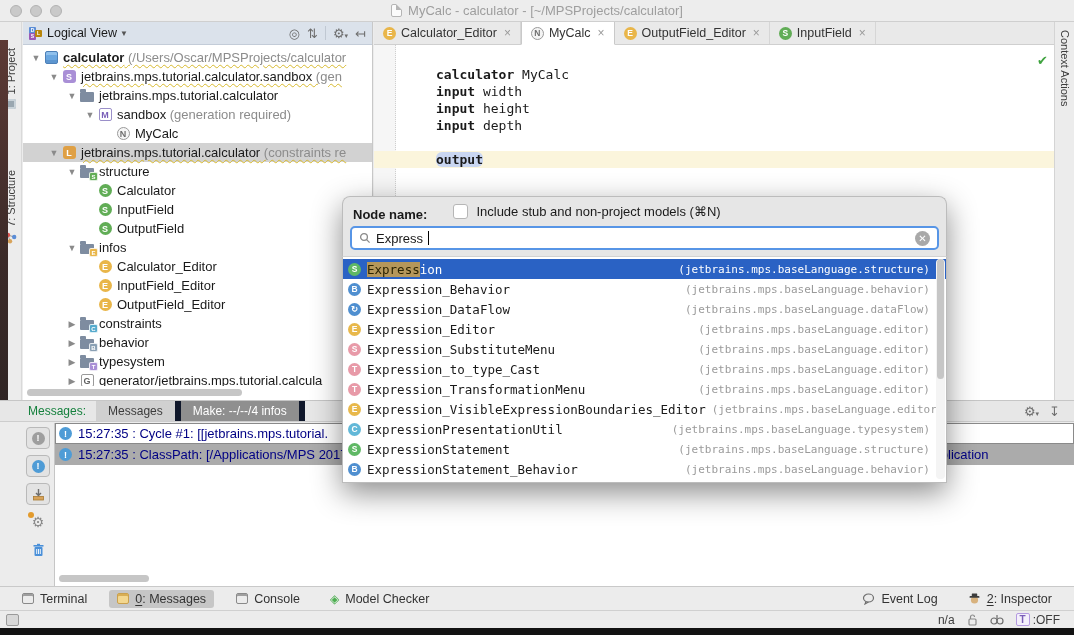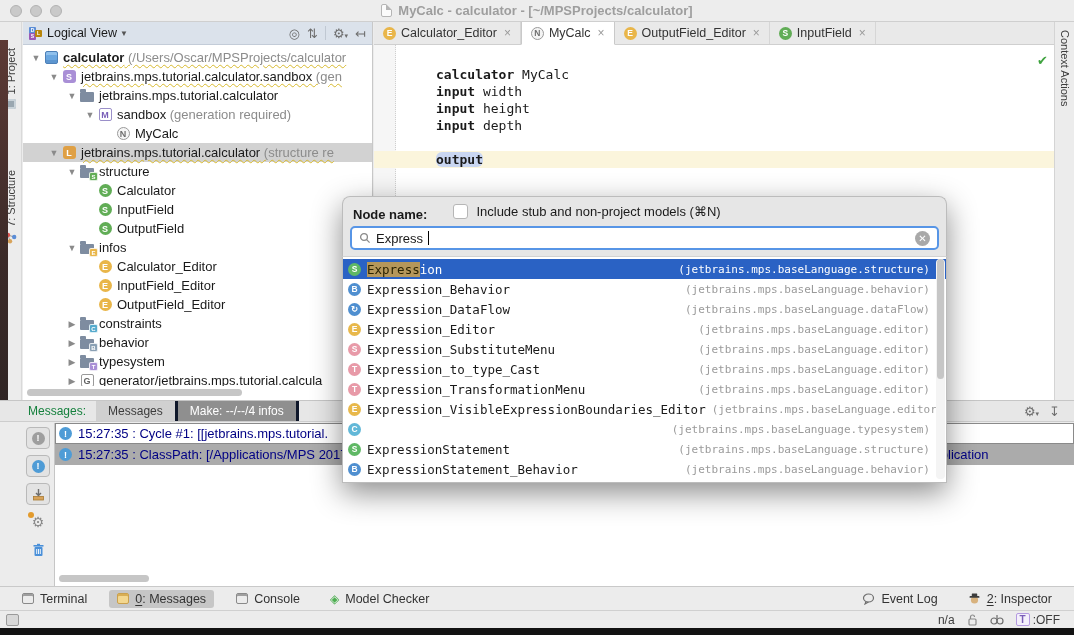--- a/index.html
+++ b/index.html
@@ -2,21 +2,21 @@
 <html><head>
 <meta charset="utf-8">
 <style>
   html,body{margin:0;padding:0;background:#444;}
   *{box-sizing:border-box;}
   .screen{position:relative;width:1074px;height:635px;background:#ececec;overflow:hidden;
           font-family:"Liberation Sans",sans-serif;color:#1a1a1a;}
 
   
   .titlebar{position:absolute;left:0;top:0;width:1074px;height:22px;background:#ededed;
-            border-bottom:1px solid #cfcfcf;display:flex;align-items:center;font-weight:bold;}
+            border-bottom:1px solid #cfcfcf;display:flex;align-items:center;}
   .traffic{display:flex;gap:8px;margin-left:10px;}
   .traffic span{width:12px;height:12px;border-radius:50%;background:#c9c9c9;border:1px solid #b2b2b2;}
   .title-center{position:absolute;left:0;right:0;text-align:center;font-size:13px;color:#9e9e9e;
                 display:flex;justify-content:center;align-items:center;gap:6px;}
   .doc-ico{width:11px;height:13px;border:1px solid #b5b5b5;border-radius:2px;background:#fbfbfb;position:relative;}
   .doc-ico:after{content:"";position:absolute;right:-1px;top:-1px;border:3px solid #ededed;border-left-color:#b5b5b5;border-bottom-color:#b5b5b5;}
 
   
   .left-edge{position:absolute;left:0;top:40px;width:8px;height:546px;
              background:linear-gradient(#5d3a35,#3a2a28 40%,#242020);}
@@ -72,21 +72,21 @@
   .code-line{padding-left:62px;height:17px;white-space:pre;}
   .code-line.current{background:#fbf5dc;}
   .kw{font-weight:bold;}
   .kw-sel{background:#c9d6f1;border-radius:6px;}
   .editor-check{position:absolute;right:6px;top:8px;color:#3fa33f;font-size:13px;}
 
   
   .messages-panel{position:absolute;left:0;top:400px;width:1074px;height:186px;background:#ececec;border-top:1px solid #c6c6c6;}
   .mp-header{height:21px;background:#e7e7e7;border-bottom:1px solid #cdcdcd;display:flex;align-items:stretch;font-size:12px;padding-left:28px;}
   .mp-label{align-self:center;color:#15803d;margin-right:10px;}
-  .mp-tab{display:flex;align-items:center;padding:0 12px;background:#d0d0d0;border-right:3px solid #0f172a;color:#3c3c3c;}
+  .mp-tab{display:flex;align-items:center;padding:0 12px;background:#d0d0d0;border-right:6px solid #0f172a;color:#3c3c3c;}
   .mp-tab.selected{background:#8f8f8f;color:#fff;}
   .mp-hicons{margin-left:auto;display:flex;align-items:center;gap:10px;margin-right:14px;color:#6e6e6e;font-size:13px;}
   .mp-toolbar{position:absolute;left:22px;top:26px;width:32px;display:flex;flex-direction:column;align-items:center;gap:6px;}
   .tbtn{width:24px;height:22px;border:1px solid #b9b9b9;border-radius:4px;background:#e3e3e3;display:flex;align-items:center;justify-content:center;}
   .tbtn.noborder{border:none;background:none;}
   .info-circ{width:13px;height:13px;border-radius:50%;background:#4f9cd6;color:#fff;font-size:9px;font-weight:bold;display:flex;align-items:center;justify-content:center;}
   .info-circ.gray{background:#9e9e9e;}
   .mp-content{position:absolute;left:54px;top:22px;right:0;bottom:0;background:#fff;border-left:1px solid #c6c6c6;overflow:hidden;}
   .msg-row{height:21px;display:flex;align-items:center;gap:6px;padding-left:4px;font-size:13px;color:#000084;white-space:nowrap;}
   .msg-row.focused{outline:1px solid #8a8a8a;outline-offset:-1px;}
@@ -221,21 +221,21 @@
           <span class="tree-ico">
             <span class="circ-n">N</span>
           </span>
           <span><span>MyCalc</span></span>
         </div>
         <div class="tree-row selected" style="padding-left: 24px;">
           <span class="arrow">▼</span>
           <span class="tree-ico">
             <span class="badge sq c-orange">L</span>
           </span>
-          <span class="squig"><span>jetbrains.mps.tutorial.calculator</span><span class="suffix"> (structure re</span></span>
+          <span class="squig"><span>jetbrains.mps.tutorial.calculator</span><span class="suffix"> (constraints re</span></span>
         </div>
         <div class="tree-row" style="padding-left: 42px;">
           <span class="arrow">▼</span>
           <span class="tree-ico">
             <span class="folder">
               <span class="mini c-green">S</span>
             </span>
           </span>
           <span><span>structure</span></span>
         </div>
@@ -525,20 +525,21 @@
           <span class="pname">Expression_TransformationMenu</span>
           <span class="pkg">(jetbrains.mps.baseLanguage.editor)</span>
         </div>
         <div class="popup-row">
           <span class="pico" style="background: rgb(232, 184, 75);">E</span>
           <span class="pname">Expression_VisibleExpressionBoundaries_Editor</span>
           <span class="pkg">(jetbrains.mps.baseLanguage.editor)</span>
         </div>
         <div class="popup-row">
           <span class="pico" style="background: rgb(98, 184, 216);">C</span>
+          <span class="pname">ExpressionPresentationUtil</span>
           <span class="pkg">(jetbrains.mps.baseLanguage.typesystem)</span>
         </div>
         <div class="popup-row">
           <span class="pico" style="background: rgb(95, 184, 101);">S</span>
           <span class="pname">ExpressionStatement</span>
           <span class="pkg">(jetbrains.mps.baseLanguage.structure)</span>
         </div>
         <div class="popup-row">
           <span class="pico" style="background: rgb(79, 143, 208);">B</span>
           <span class="pname">ExpressionStatement_Behavior</span>

